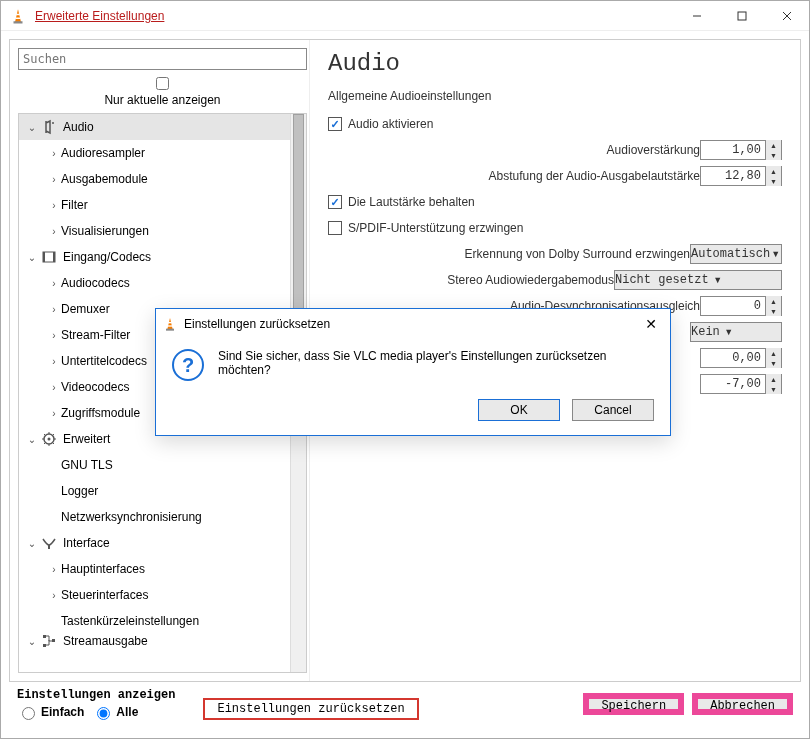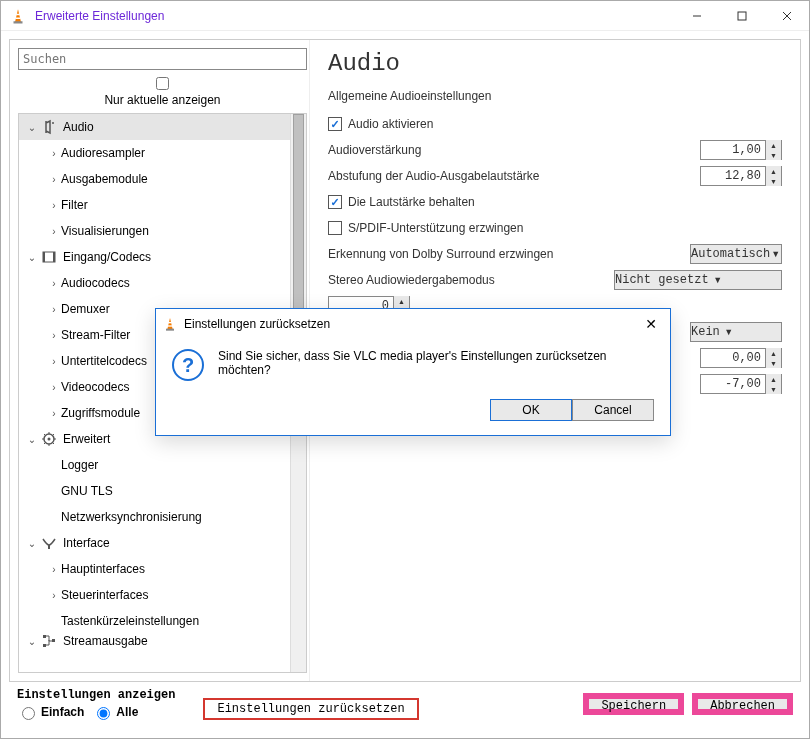--- a/index.html
+++ b/index.html
@@ -1,20 +1,20 @@
 <!DOCTYPE html>
 <html><head>
 <meta charset="utf-8">
 <style>
   * { box-sizing: border-box; font-family: "Segoe UI", Tahoma, sans-serif; font-size: 12px; }
   body { margin: 0; background: #fff; }
   .window { width: 810px; height: 739px; border: 1px solid #aaa; background: #fff; position: relative; display: flex; flex-direction: column; }
   .titlebar { height: 30px; display: flex; align-items: center; background: #fff; border-bottom: 1px solid #eee; }
   .titlebar .vlc-icon { width: 18px; height: 18px; margin: 0 8px; }
-  .titlebar .title-text { flex: 1; color: #6d28d9; }
+  .titlebar .title-text { flex: 1; color: #b91c1c; text-decoration: underline; }
   .winbtn { width: 45px; height: 30px; display: flex; align-items: center; justify-content: center; color: #333; }
   .winbtn svg { stroke: #333; }
 
   .content-wrap { flex:1; padding: 8px; display:flex; flex-direction:column; overflow:hidden; }
   .content { flex:1; border: 1px solid #ccc; display: flex; overflow:hidden; }
 
   .left-pane { width: 300px; display: flex; flex-direction: column; border-right: 1px solid #eee; padding: 8px 2px 8px 8px; }
   .search-input { width: 100%; height: 22px; border: 1px solid #888; padding: 2px 4px; font-family: monospace, "Courier New"; color:#6d28d9; }
   .checkbox-row { display: flex; align-items: center; margin-top: 4px; flex-direction: column; }
   .checkbox-row input[type="checkbox"] { margin-right: 4px; }
@@ -26,21 +26,21 @@
   .tree-icon { width: 20px; height: 20px; display:flex; align-items:center; justify-content:center; margin-right:4px; }
   .tree-row.level1 { padding-left: 6px; }
   .tree-row.level2 { padding-left: 28px; }
   .scrollbar { position:absolute; right:0; top:0; bottom:0; width:16px; background:#f0f0f0; border-left:1px solid #ddd; }
   .scrollbar .thumb { position:absolute; top:0; left:2px; right:2px; height:220px; background:#c0c0c0; border:1px solid #a0a0a0; }
 
   .right-pane { flex:1; padding: 10px 18px; font-family:"Courier New", monospace; color:#333; position:relative; }
   .right-pane h1 { font-size: 24px; font-weight: normal; margin: 0 0 12px 0; font-family:"Courier New", monospace; }
   .section-label { margin-bottom: 8px; }
   .form-row { display:flex; align-items:center; height: 26px; }
-  .form-row .lbl { flex:1; }
+  .form-row .lbl { flex:1;text-align:right; }
   .form-row .lbl.chk { display:flex; align-items:center; }
   .spin { display:inline-flex; align-items:center; border:1px solid #888; height:20px; background:#fff; }
   .spin .val { width: 64px; text-align:right; padding-right:4px; font-family:"Courier New", monospace; }
   .spin .btns { width:16px; height:20px; display:flex; flex-direction:column; border-left:1px solid #888; }
   .spin .btns div { flex:1; display:flex; align-items:center; justify-content:center; font-size:7px; background:#e9e9e9; }
   .combo { display:inline-flex; align-items:center; border:1px solid #888; height:20px; background:#e9e9e9; }
   .combo .val { font-family:"Courier New", monospace; }
   .combo .arrow { width:18px; text-align:center; font-size:9px; }
   .combo.sm { width:92px; }
   .combo.md { width:168px; }
@@ -54,21 +54,21 @@
   .bottom-right { margin-left:auto; display:flex; gap:8px; }
 
   
   .modal { position:absolute; left:154px; top:307px; width:516px; border:1px solid #1a6fd6; background:#fff; box-shadow:0 6px 20px rgba(0,0,0,0.15); }
   .modal-title { height: 30px; display:flex; align-items:center; padding:0 4px 0 6px; }
   .modal-title .vlc-icon { width:16px; height:16px; margin-right:6px; }
   .modal-title .txt { flex:1; }
   .modal-title .close { width:30px; text-align:center; font-size:14px; }
   .modal-body { display:flex; padding: 10px 16px 18px 16px; align-items:flex-start; gap:14px; }
   .q-icon { width:32px; height:32px; border-radius:50%; background:#fff; border:2px solid #1a6fd6; display:flex; align-items:center; justify-content:center; color:#1a6fd6; font-weight:bold; font-size:20px; flex-shrink:0; }
-  .modal-btns { display:flex; justify-content:flex-end; padding: 0 16px 14px 16px; }
+  .modal-btns { display:flex; justify-content:flex-end; padding: 0 16px 14px 16px; gap:12px; }
   .modal-btn { width: 82px; height:22px; border:1px solid #888; background:#e9e9e9; }
   .modal-btn.primary { border:1.5px solid #1a6fd6; }
 
   
   .vlc-cone { display:block; }
   .chk-svg { width:14px; height:14px; border:1px solid #555; display:inline-flex; align-items:center; justify-content:center; margin-right:6px; background:#fff; }
   .chk-svg.checked::after { content:"✓"; color:#1a6fd6; font-size:11px; font-weight:bold; line-height:1; }
 </style>
 </head>
 <body>
@@ -179,25 +179,25 @@
                   <svg width="16" height="16" viewBox="0 0 16 16">
                     <circle cx="8" cy="8" r="5" fill="none" stroke="#555" stroke-width="1.5"></circle>
                     <circle cx="8" cy="8" r="1.5" fill="#555"></circle>
                     <path d="M8 1v2M8 13v2M1 8h2M13 8h2M3 3l1.5 1.5M11.5 11.5L13 13M13 3l-1.5 1.5M4.5 11.5L3 13" stroke="#555"></path>
                   </svg>
                 </span>
                 <span>Erweitert</span>
               </div>
               <div class="tree-row level2">
                 <span class="chevron"></span>
+                <span>GNU TLS</span>
+              </div>
+              <div class="tree-row level2">
+                <span class="chevron"></span>
                 <span>Logger</span>
-              </div>
-              <div class="tree-row level2">
-                <span class="chevron"></span>
-                <span>GNU TLS</span>
               </div>
               <div class="tree-row level2">
                 <span class="chevron"></span>
                 <span>Netzwerksynchronisierung</span>
               </div>
               <div class="tree-row level1">
                 <span class="chevron">⌄</span>
                 <span class="tree-icon">
                   <svg width="16" height="16" viewBox="0 0 16 16">
                     <path d="M2 4c0 0 4 6 6 6s6-6 6-6" fill="none" stroke="#555" stroke-width="1.5"></path>
@@ -293,20 +293,21 @@
 
         <div class="form-row">
           <div class="lbl">Stereo Audiowiedergabemodus</div>
           <div class="combo md">
               <span class="val">Nicht gesetzt</span>
               <span class="arrow">▼</span>
             </div>
         </div>
 
         <div class="form-row">
+          <div class="lbl">Audio-Desynchronisationsausgleich</div>
           <div class="spin">
               <span class="val">0</span>
               <span class="btns">
                 <div>▲</div>
                 <div>▼</div>
               </span>
             </div>
         </div>
 
         <div class="form-row" style="justify-content:flex-end;">

